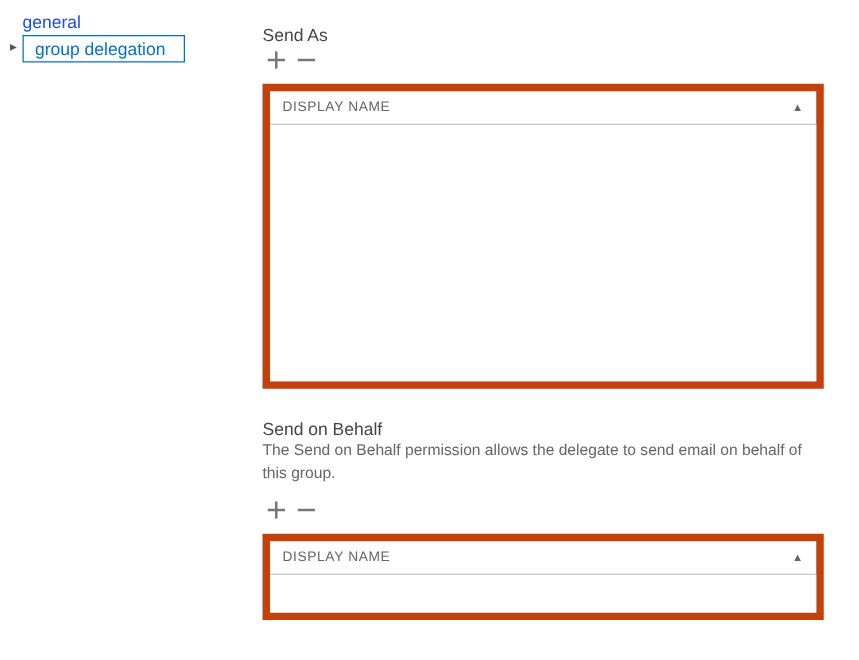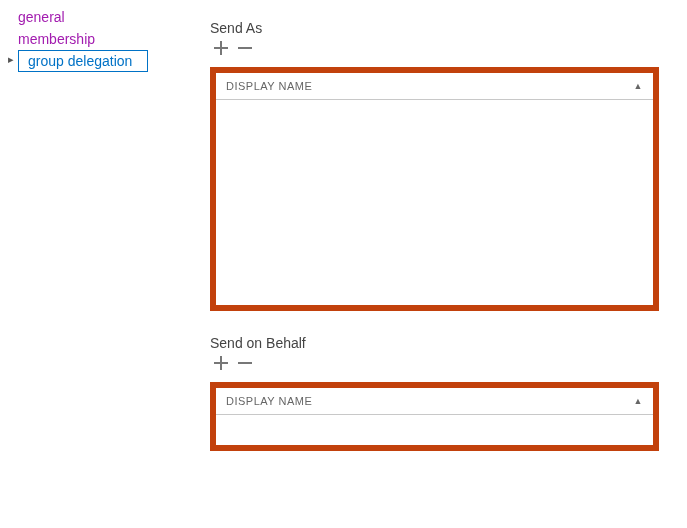--- a/index.html
+++ b/index.html
@@ -20,21 +20,21 @@
       display: flex;
       padding: 4px 0 0 8px;
     }
     .sidebar {
       width: 170px;
       padding-top: 2px;
     }
     .nav-item {
       display: block;
       padding: 3px 4px 3px 10px;
-      color: #a21caf;
+      color: #1d4ed8;
       font-size: 14px;
       cursor: pointer;
       position: relative;
     }
     .nav-item.selected {
       color: #0072c6;
       outline: 1px solid #0072c6;
       outline-offset: -1px;
       display: inline-block;
       padding-right: 16px;
@@ -113,21 +113,20 @@
     .list-body.short {
       height: 30px;
     }
   </style>
 </head>
 <body>
 
 <div class="container">
   <div class="sidebar">
     <div class="nav-item">general</div>
-    <div class="nav-item">membership</div>
     <div class="nav-wrap">
       <div class="nav-item selected">group delegation</div>
     </div>
   </div>
 
   <div class="main">
 
     <div class="section">
       <div class="section-title">Send As</div>
       <div class="toolbar">
@@ -146,20 +145,21 @@
         <div class="list-header">
           <span>DISPLAY NAME</span>
           <span class="sort-icon">▲</span>
         </div>
         <div class="list-body tall"></div>
       </div>
     </div>
 
     <div class="section">
       <div class="section-title">Send on Behalf</div>
+      <div class="section-desc">The Send on Behalf permission allows the delegate to send email on behalf of this group.</div>
       <div class="toolbar">
         <span class="icon-btn">
           <svg width="14" height="14" viewBox="0 0 14 14">
               <path d="M6 0h2v6h6v2H8v6H6V8H0V6h6z" fill="currentColor"></path>
             </svg>
         </span>
         <span class="icon-btn">
           <svg width="14" height="14" viewBox="0 0 14 14">
               <path d="M0 6h14v2H0z" fill="currentColor"></path>
             </svg>

